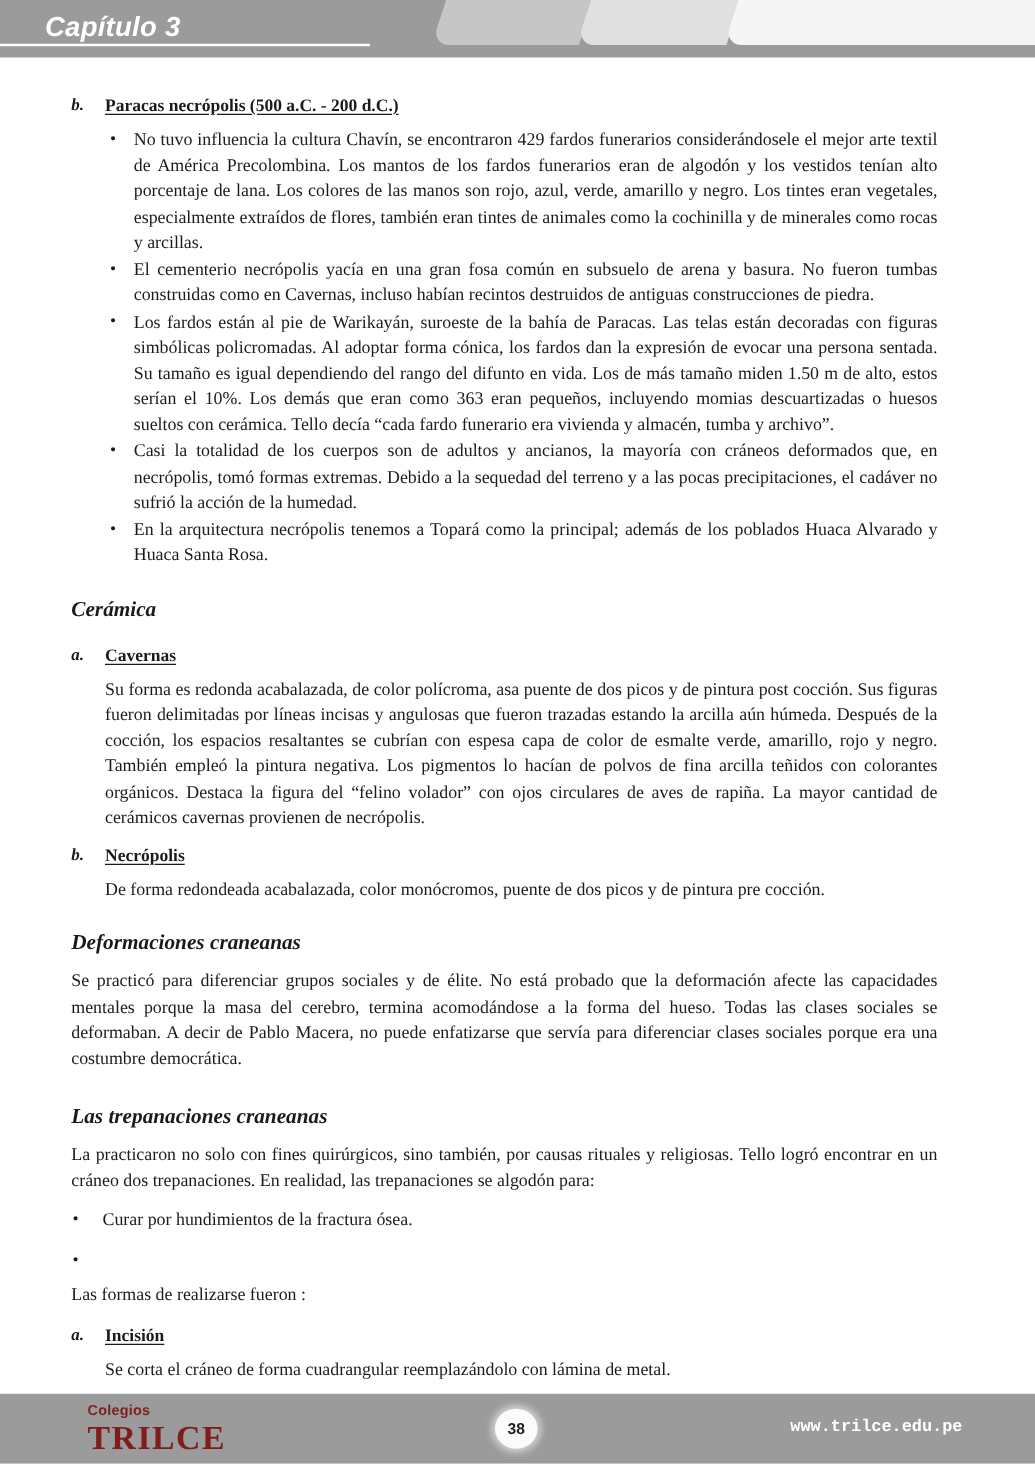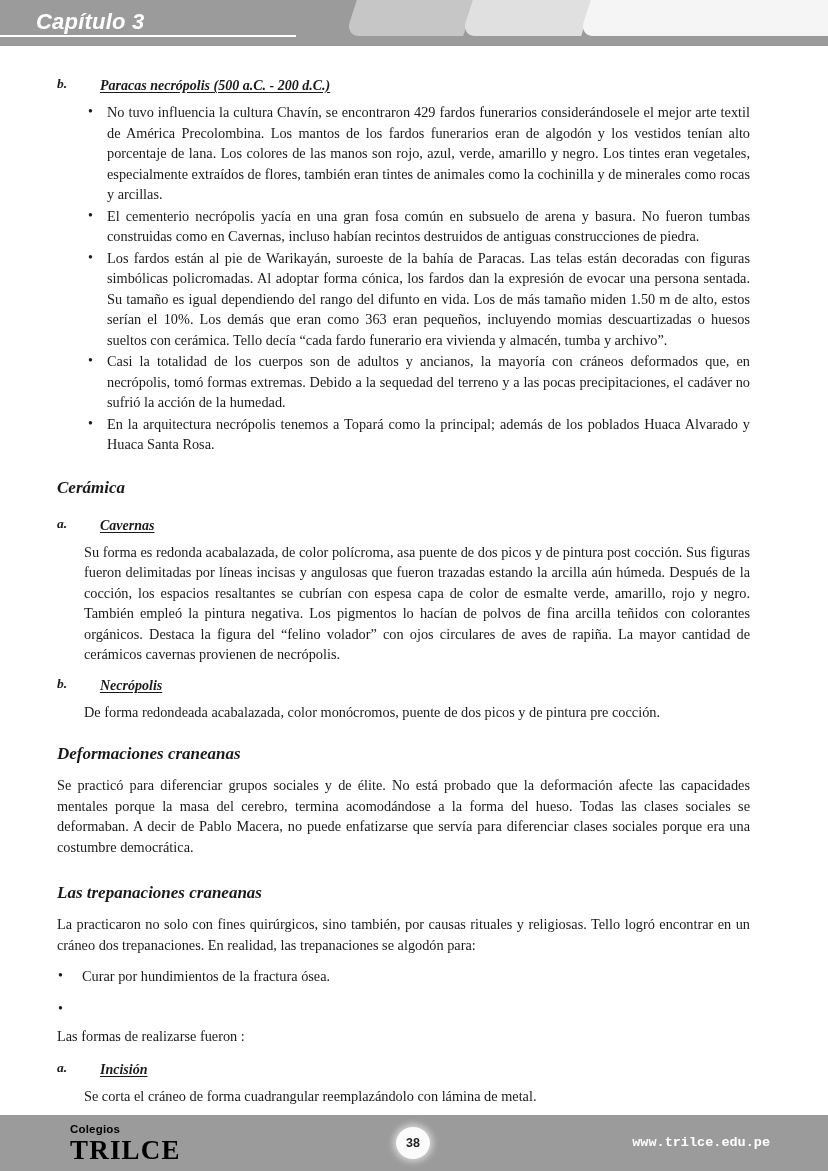--- a/index.html
+++ b/index.html
@@ -94,25 +94,23 @@
   .lettered .letter {
     position: absolute;
     left: 57px;
     top: 0;
     font-weight: bold;
     font-style: italic;
     font-size: 13.5px;
   }
   .lettered .lettered-title {
     font-weight: bold;
-    font-style: italic;
     font-size: 14px;
     text-decoration: underline;
     text-underline-offset: 2px;
-    margin-left: 16px;
   }
 
   
   ul.bullets {
     list-style: none;
     margin: 0;
     padding: 0;
   }
   ul.bullets li {
     position: relative;
@@ -179,21 +177,21 @@
     left: 0;
     bottom: 0;
     width: 828px;
     height: 56px;
     background: #9b9b9b;
   }
   .footer-logo {
     position: absolute;
     left: 70px;
     top: 8px;
-    color: #000000;
+    color: #7f1d1d;
     font-family: "Liberation Serif", "DejaVu Serif", serif;
   }
   .footer-logo .logo-sub {
     display: block;
     font-family: "Liberation Sans", "DejaVu Sans", sans-serif;
     font-size: 11.5px;
     font-weight: bold;
     line-height: 13px;
     letter-spacing: 0.2px;
   }

